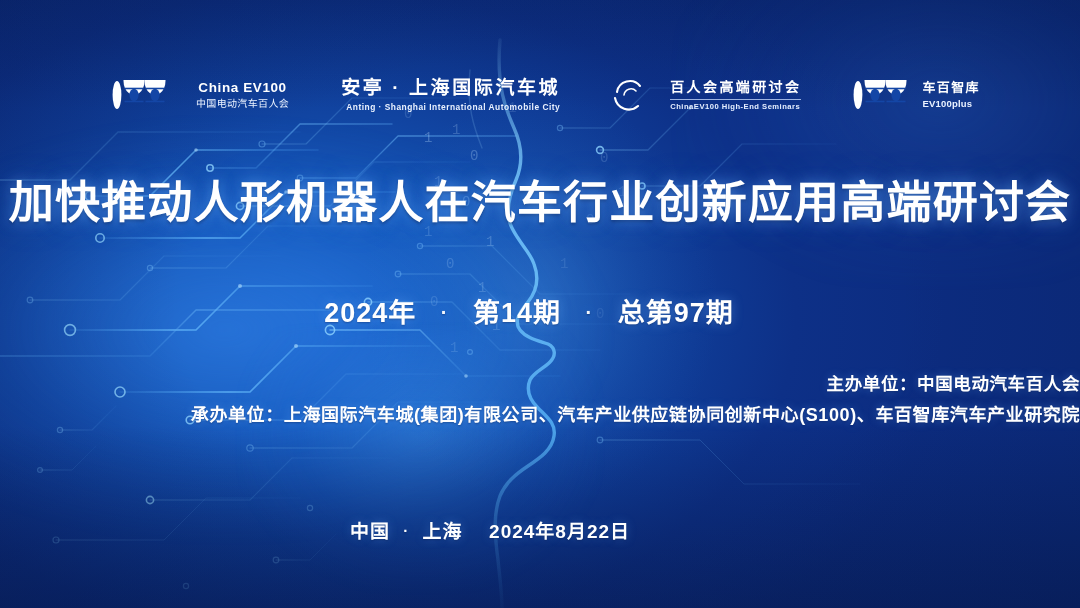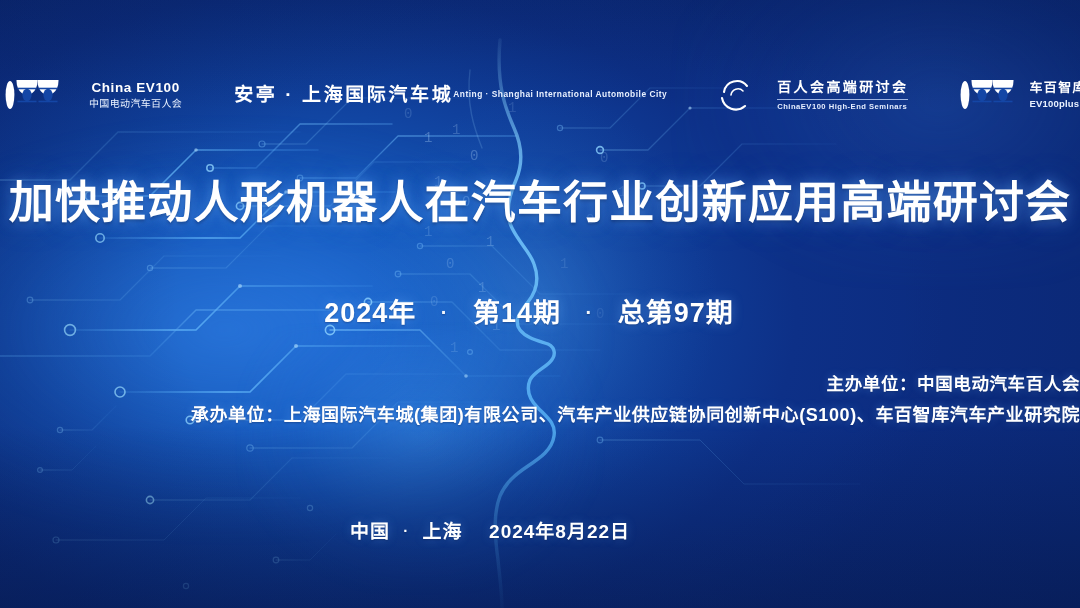--- a/index.html
+++ b/index.html
@@ -109,21 +109,21 @@
     color: #eaf2ff;
     font-size: 10px;
     font-weight: 400;
     letter-spacing: 0.35px;
     line-height: 1.3;
     margin-top: 2px;
     white-space: nowrap;
   }
 
   
-  .logo-2 .l2-wrap { display:flex; flex-direction: row; align-items:flex-start; }
+  .logo-2 .l2-wrap { display:flex; flex-direction: column; align-items:flex-end; }
   .l2-cn {
     color:#ffffff;
     font-size: 19px;
     font-weight: 700;
     letter-spacing: 2.6px;
     line-height: 1.1;
     white-space: nowrap;
   }
   .l2-en {
     color:#e9f1ff;

